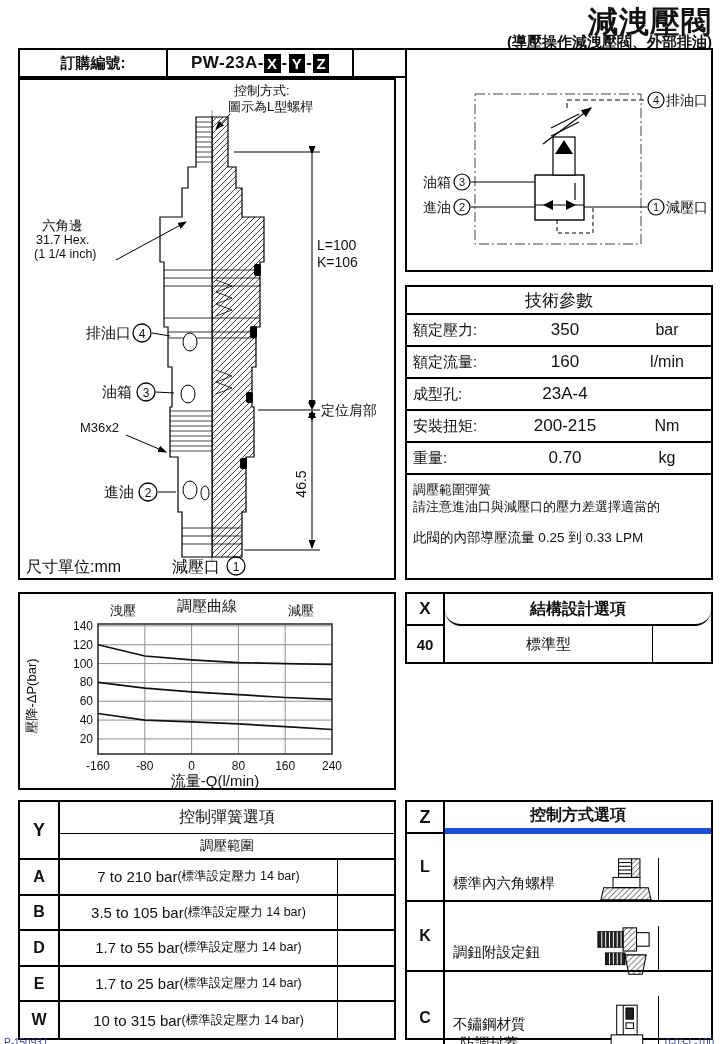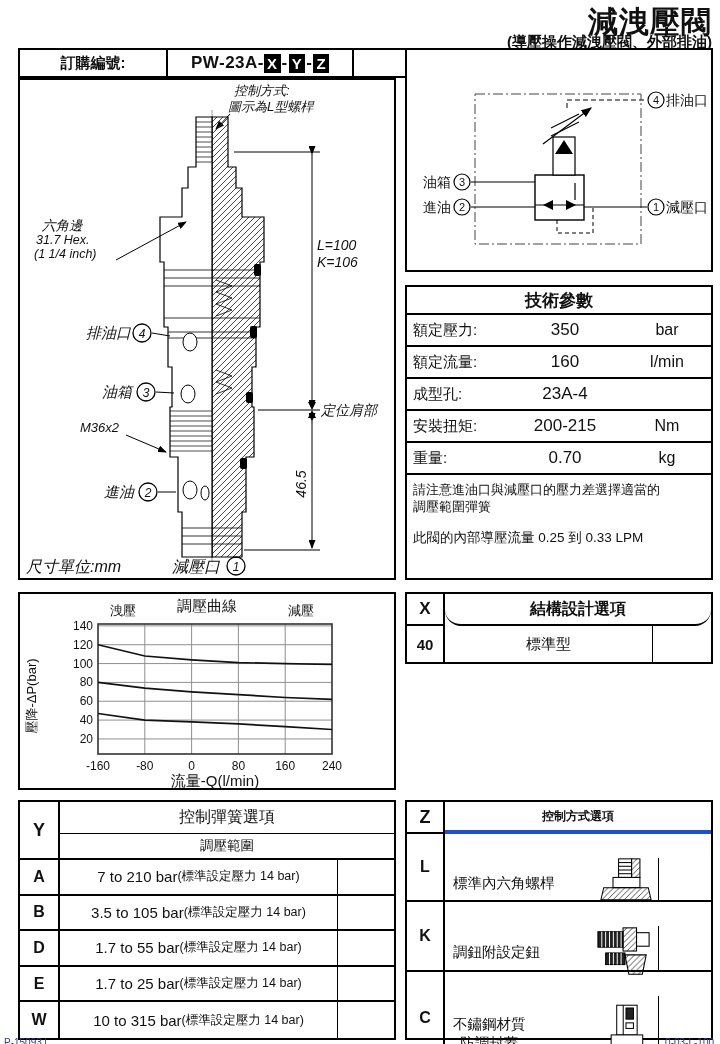--- a/index.html
+++ b/index.html
@@ -14,32 +14,32 @@
   .doc-subtitle{position:absolute;top:33px;right:8px;font-size:15px;font-weight:bold;}
   
   .order-box{left:18px;top:48px;width:393px;height:30px;display:grid;grid-template-columns:146px 186px 1fr;}
   .order-box .cell{display:flex;align-items:center;justify-content:center;box-sizing:border-box;}
   .order-box .cell+.cell{border-left:2px solid #000;}
   .order-label{font-size:15px;font-weight:600;}
   .order-model{font-size:17px;font-weight:bold;letter-spacing:.5px;display:flex;align-items:center;}
   .chip{display:inline-block;background:#000;color:#fff;padding:0 3px;line-height:19px;font-size:15px;font-weight:bold;}
   .order-model .dash{margin:0 1px;}
   
-  .drawing-box{left:18px;top:78px;width:378px;height:502px;font-style:italic;}
+  .drawing-box{left:18px;top:78px;width:378px;height:502px;}
   .schematic-box{left:405px;top:48px;width:308px;height:224px;}
   .tech-box{left:405px;top:285px;width:308px;height:295px;}
   .chart-box{left:18px;top:592px;width:378px;height:198px;}
   .xopt-box{left:405px;top:592px;width:308px;height:72px;}
   .yopt-box{left:18px;top:800px;width:378px;height:240px;}
   .zopt-box{left:405px;top:800px;width:308px;height:240px;}
   svg{display:block;}
   svg text{font-family:"Liberation Sans","DejaVu Sans",sans-serif;fill:#111;}
   
   .tech-title{height:26px;display:flex;align-items:center;justify-content:center;
-    font-size:17px;font-weight:bold;border-bottom:2px solid #000;}
+    font-size:17px;font-weight:normal;border-bottom:2px solid #000;}
   .tech-row{display:grid;grid-template-columns:100px 116px 1fr;height:30px;border-bottom:2px solid #000;}
   .tech-row .t-label{display:flex;align-items:center;padding-left:6px;font-size:15px;}
   .tech-row .t-value{display:flex;align-items:center;justify-content:center;font-size:17px;}
   .tech-row .t-unit{display:flex;align-items:center;justify-content:center;font-size:16px;}
   .tech-notes{padding:6px 6px 0 6px;font-size:13px;line-height:17px;}
   .tech-note2{margin-top:14px;font-size:13.5px;}
   
   .chart-head{position:relative;height:24px;}
   .chart-head .c-left{position:absolute;left:90px;top:8px;font-size:13px;}
   .chart-head .c-title{position:absolute;left:50%;transform:translateX(-50%);top:3px;font-size:15px;}
@@ -67,22 +67,22 @@
     display:flex;align-items:center;justify-content:center;font-weight:bold;font-size:16px;}
   .yopt-box .rv{border-right:1.5px solid #000;border-bottom:2px solid #000;
     display:flex;align-items:center;justify-content:center;gap:0;}
   .yopt-box .re{border-bottom:2px solid #000;}
   .yopt-box .rv .range{font-size:15px;}
   .yopt-box .rv .note{font-size:12.5px;}
   
   .zopt-box{display:grid;grid-template-columns:38px 214px 1fr;grid-template-rows:32px 68px 70px 1fr;}
   .zopt-box .hz{grid-column:1;grid-row:1;border-right:2px solid #000;border-bottom:2px solid #000;
     display:flex;align-items:center;justify-content:center;font-weight:bold;font-size:18px;}
-  .zopt-box .ht{grid-column:2/4;grid-row:1;border-bottom:4px solid #1d4ed8;
-    display:flex;align-items:center;justify-content:center;font-weight:bold;font-size:12px;}
+  .zopt-box .ht{grid-column:2/4;grid-row:1;border-bottom:6px solid #1d4ed8;
+    display:flex;align-items:center;justify-content:center;font-weight:bold;font-size:16px;}
   .zopt-box .rc{border-right:2px solid #000;border-bottom:2px solid #000;
     display:flex;align-items:center;justify-content:center;font-weight:bold;font-size:16px;}
   .zopt-box .rv{border-right:1.5px solid #000;border-bottom:2px solid #000;
     display:flex;align-items:center;justify-content:space-between;padding:8px 6px 0 8px;margin-top:24px;}
   .zopt-box .re{border-bottom:2px solid #000;}
   .zopt-box .z-label{font-size:14.5px;line-height:19px;}
   
   .footer{position:absolute;top:1037px;font-size:10px;color:#33418a;}
   .footer.left{left:4px;}
   .footer.right{right:6px;}
@@ -327,22 +327,22 @@
       <span class="t-label">安裝扭矩:</span>
       <span class="t-value">200-215</span>
       <span class="t-unit">Nm</span>
     </div>
     <div class="tech-row">
       <span class="t-label">重量:</span>
       <span class="t-value">0.70</span>
       <span class="t-unit">kg</span>
     </div>
     <div class="tech-notes">
+      <div>調壓範圍彈簧</div>
       <div>請注意進油口與減壓口的壓力差選擇適當的</div>
-      <div>調壓範圍彈簧</div>
       <div class="tech-note2">此閥的內部導壓流量 0.25 到 0.33 LPM</div>
     </div>
   </div>
 
   <div class="box chart-box">
     <div class="chart-head">
       <span class="c-left">洩壓</span>
       <span class="c-title">調壓曲線</span>
       <span class="c-right">減壓</span>
     </div>

